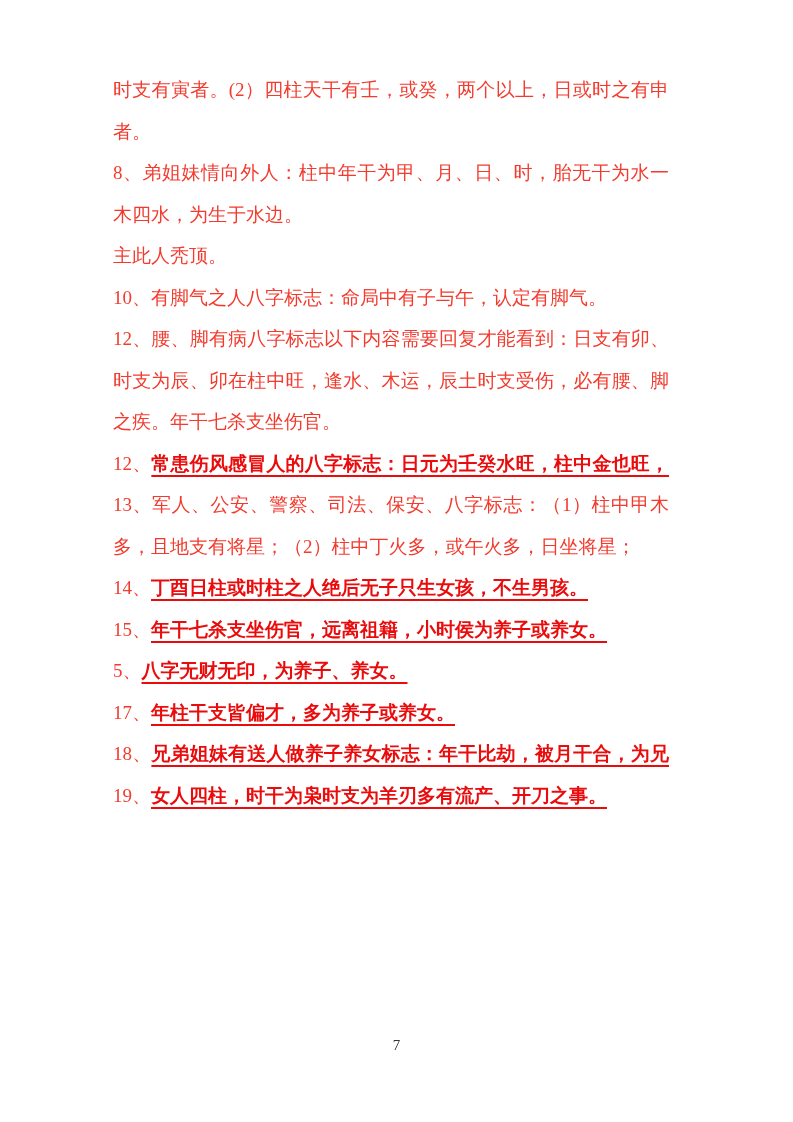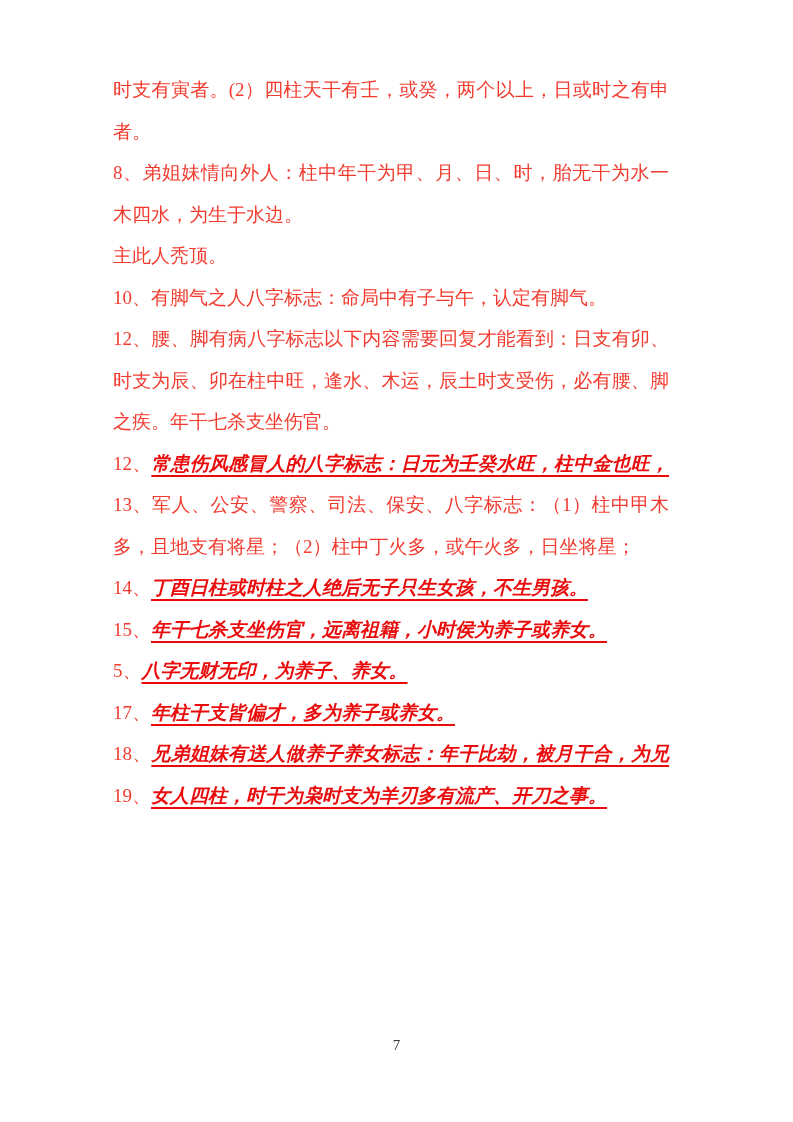--- a/index.html
+++ b/index.html
@@ -45,21 +45,20 @@
     font-weight: normal;
     text-decoration: none;
   }
   .txt.b {
     color: var(--bold-red);
     font-weight: 700;
     text-decoration: underline;
     text-decoration-thickness: 2px;
     text-underline-offset: 5px;
     text-decoration-color: var(--bold-red);
-    font-style: italic;
   }
   .footer {
     position: absolute;
     top: 1036px;
     left: 0;
     width: 793px;
     text-align: center;
   }
   .page-number {
     font-size: 15px;

